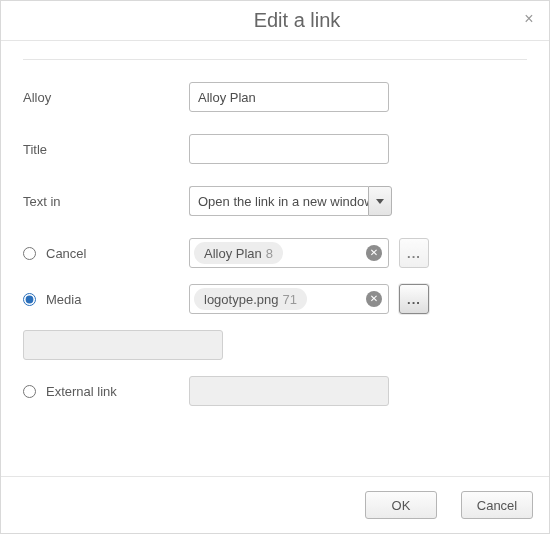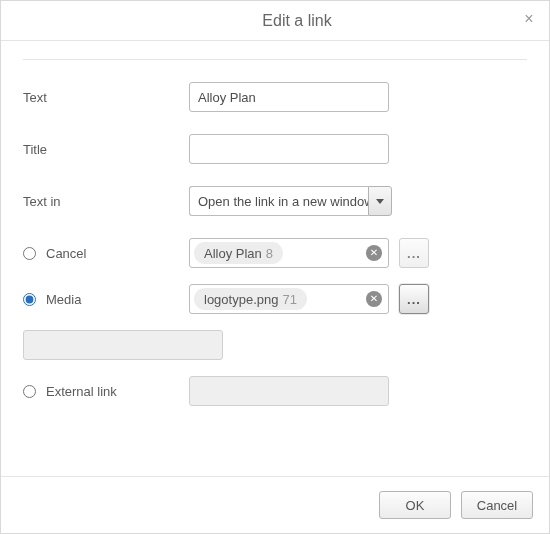--- a/index.html
+++ b/index.html
@@ -20,21 +20,21 @@
   }
   .titlebar {
     height: 40px;
     border-bottom: 1px solid #e5e5e5;
     display: flex;
     align-items: center;
     justify-content: center;
     position: relative;
     color: #666;
   }
-  .title-text { font-size: 16px; padding-left: 44px; }
+  .title-text { font-size: 20px; padding-left: 44px; }
   .close-x {
     position: absolute;
     right: 10px;
     top: 8px;
     width: 20px; height: 20px;
     display:flex; align-items:center; justify-content:center;
     color:#999;
     cursor: pointer;
     font-size: 16px;
     font-family: Arial, sans-serif;
@@ -165,21 +165,21 @@
   .browse.disabled {
     opacity: 0.75;
     cursor:default;
   }
 
   .footer {
     border-top: 1px solid #e5e5e5;
     padding: 14px 16px;
     display:flex;
     justify-content: flex-end;
-    gap: 10px;
+    gap: 24px;
     background:#fff;
   }
   .btn {
     min-width: 72px;
     height: 28px;
     border: 1px solid #b5b5b5;
     border-radius: 3px;
     background: linear-gradient(#fcfcfc,#ececec);
     color:#555;
     font: inherit;
@@ -198,21 +198,21 @@
 
   <div class="titlebar">
     <span class="title-text">Edit a link</span>
     <span class="close-x">×</span>
   </div>
 
   <div class="content">
     <hr class="hr">
 
     <div class="row">
-      <div class="label-col">Text</div>
+      <div class="label-col">Alloy</div>
       <div class="field-col">
         <input class="text" type="text" value="Alloy Plan" style="">
       </div>
     </div>
 
     <div class="row">
       <div class="label-col">Title</div>
       <div class="field-col">
         <input class="text" type="text" value="" style="">
       </div>

